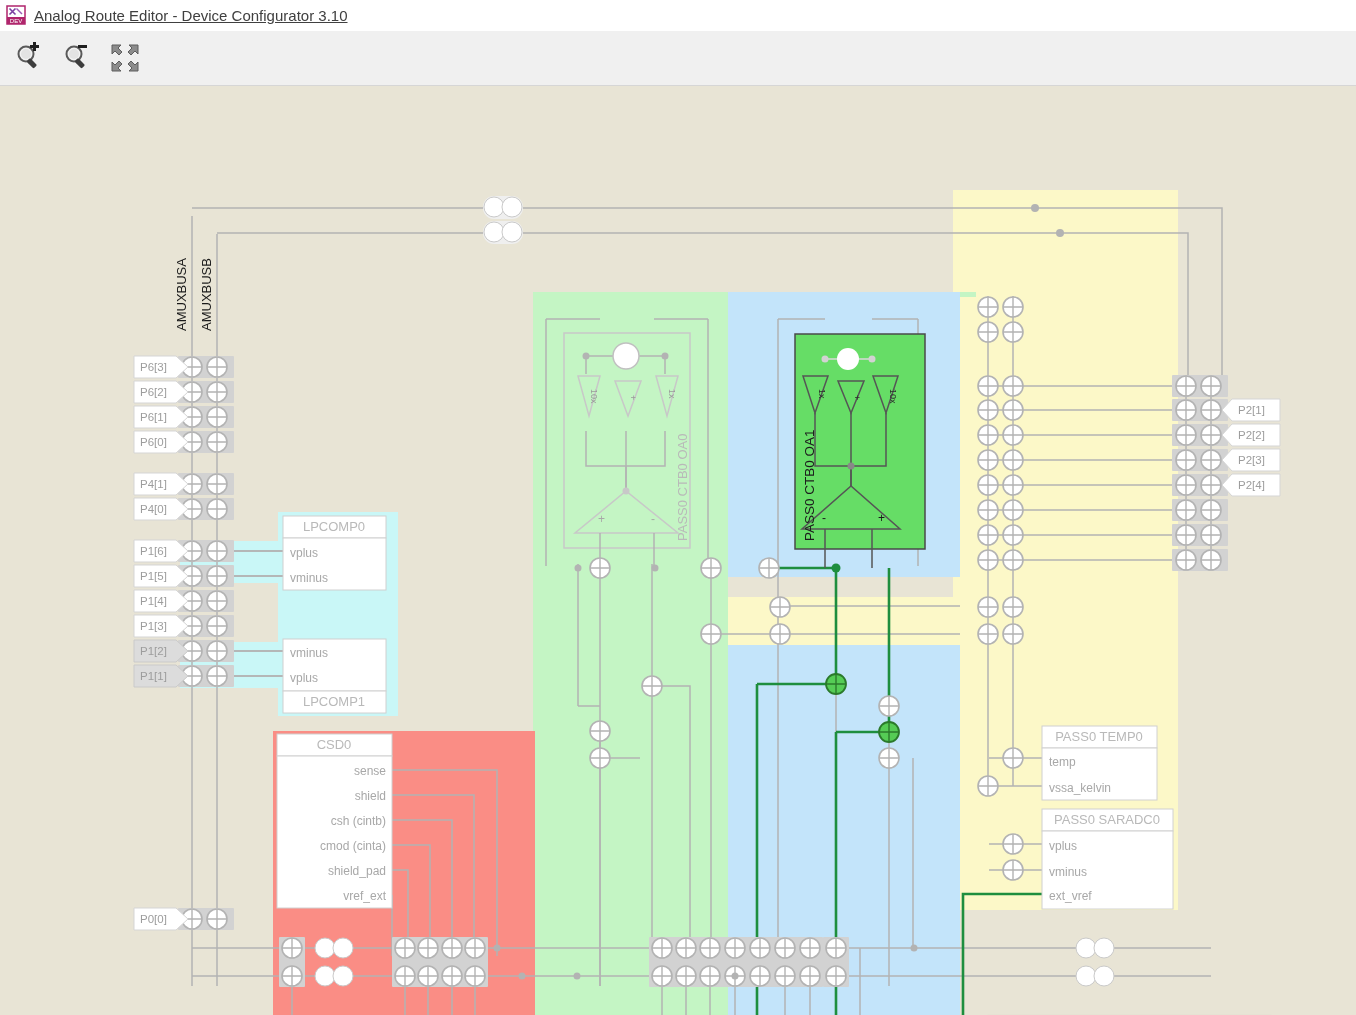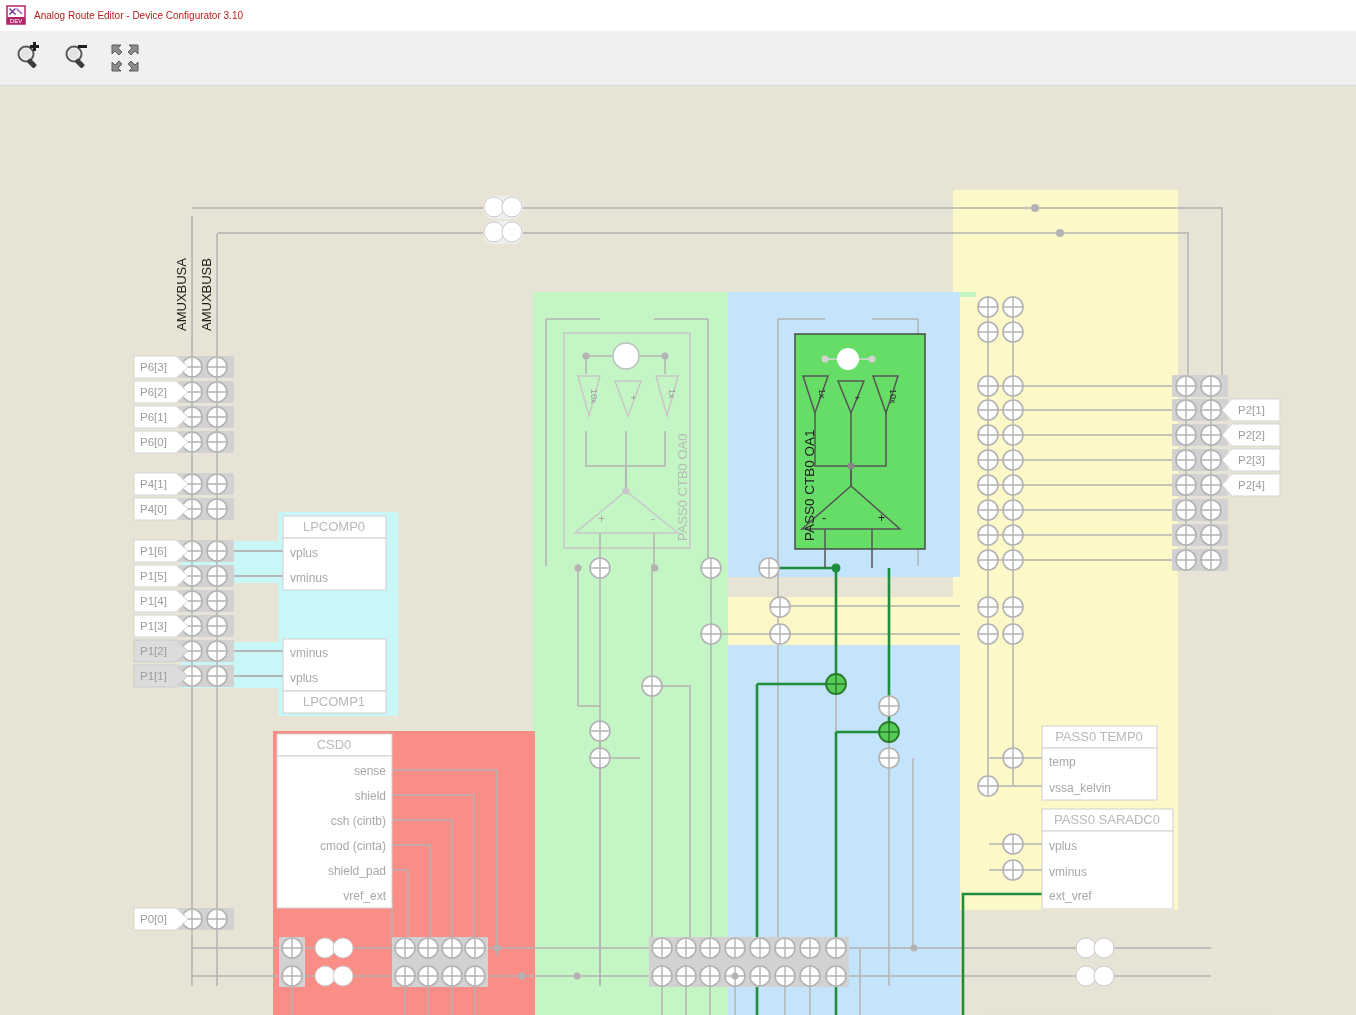--- a/index.html
+++ b/index.html
@@ -2,21 +2,21 @@
 <html><head>
 <meta charset="utf-8">
 <style>
   html,body{margin:0;padding:0;background:#fff;}
   body{width:1356px;height:1015px;overflow:hidden;font-family:"Liberation Sans",sans-serif;}
 
   
   #titlebar{height:30px;background:#ffffff;display:flex;align-items:center;padding-left:6px;
             border-bottom:1px solid #ffffff;}
   #app-icon{width:20px;height:20px;flex:0 0 auto;position:relative;margin-right:8px;}
-  #title-text{font-size:10px;color:#b91c1c;white-space:nowrap;}
+  #title-text{font-size:15px;color:#404040;white-space:nowrap;text-decoration:underline;}
 
   
   #toolbar{height:54px;background:#f0f0f0;border-bottom:1px solid #d6d6d6;
            display:flex;align-items:center;padding-left:8px;gap:6px;}
   .tbtn{width:40px;height:40px;display:flex;align-items:center;justify-content:center;
         border:1px solid transparent;border-radius:2px;cursor:pointer;}
 
   
   #canvas{position:relative;width:1356px;height:930px;background:#e8e4d5;overflow:hidden;}
   #canvas svg{position:absolute;left:0;top:0;}

